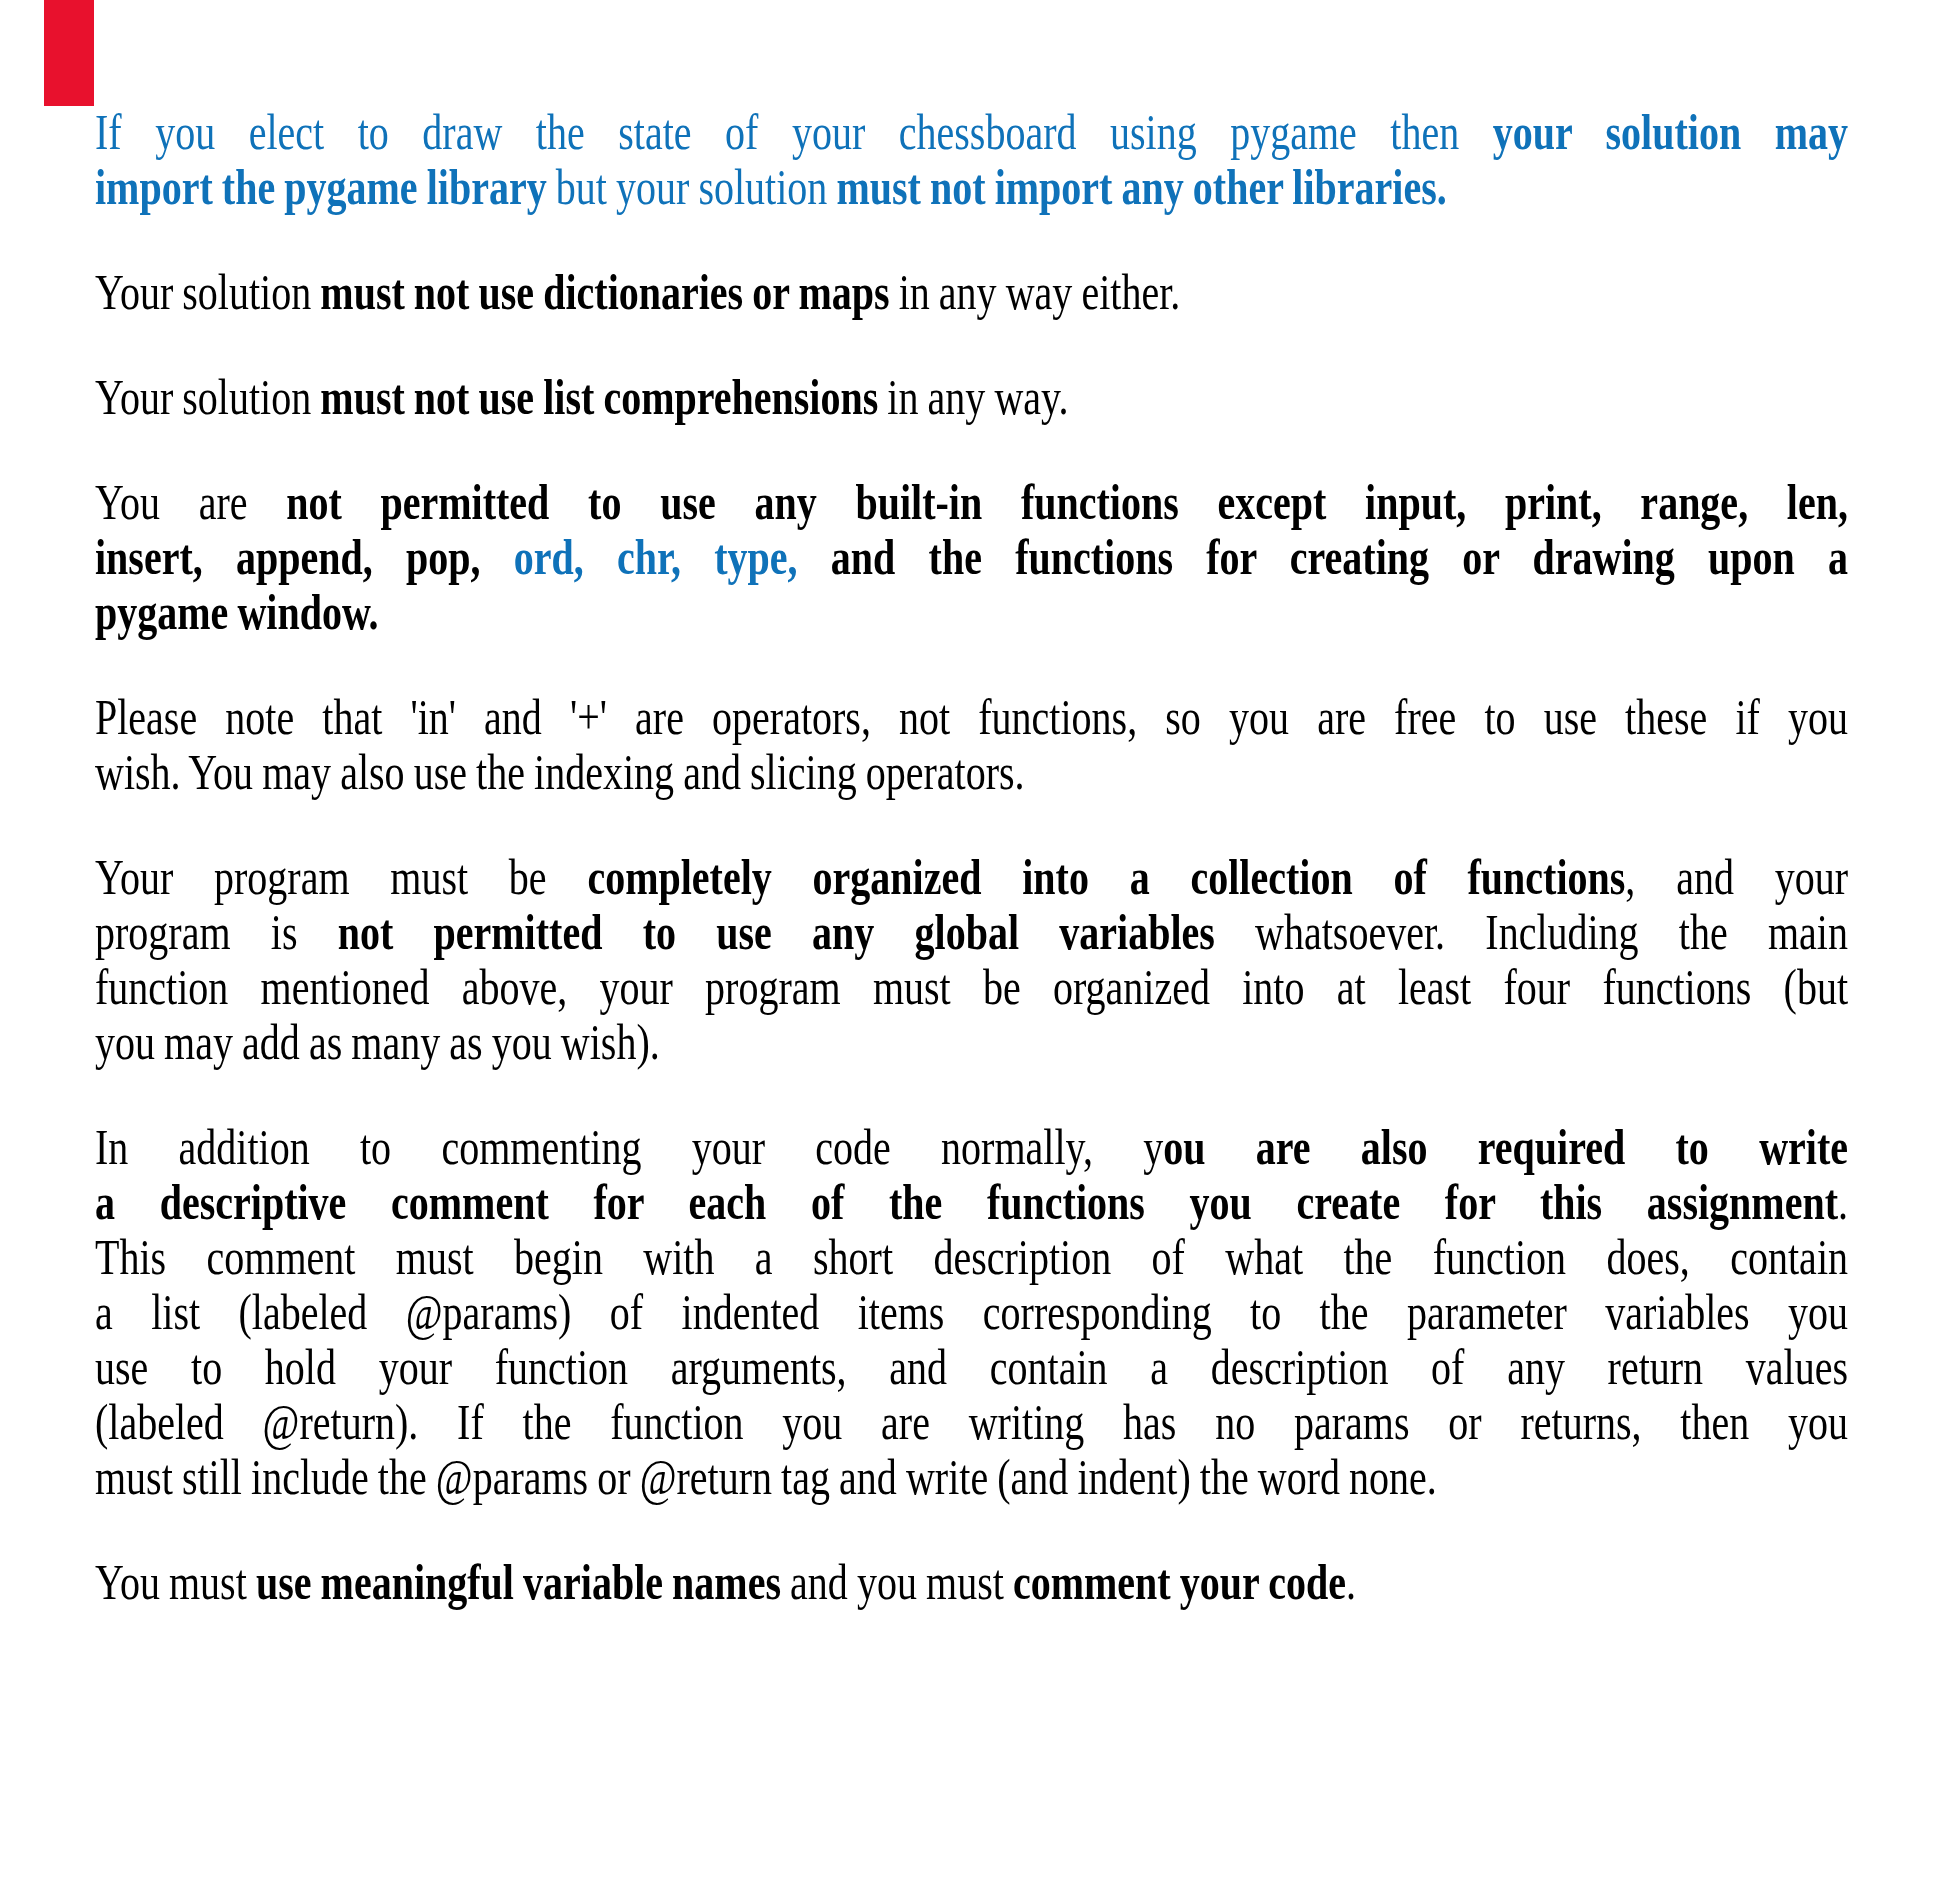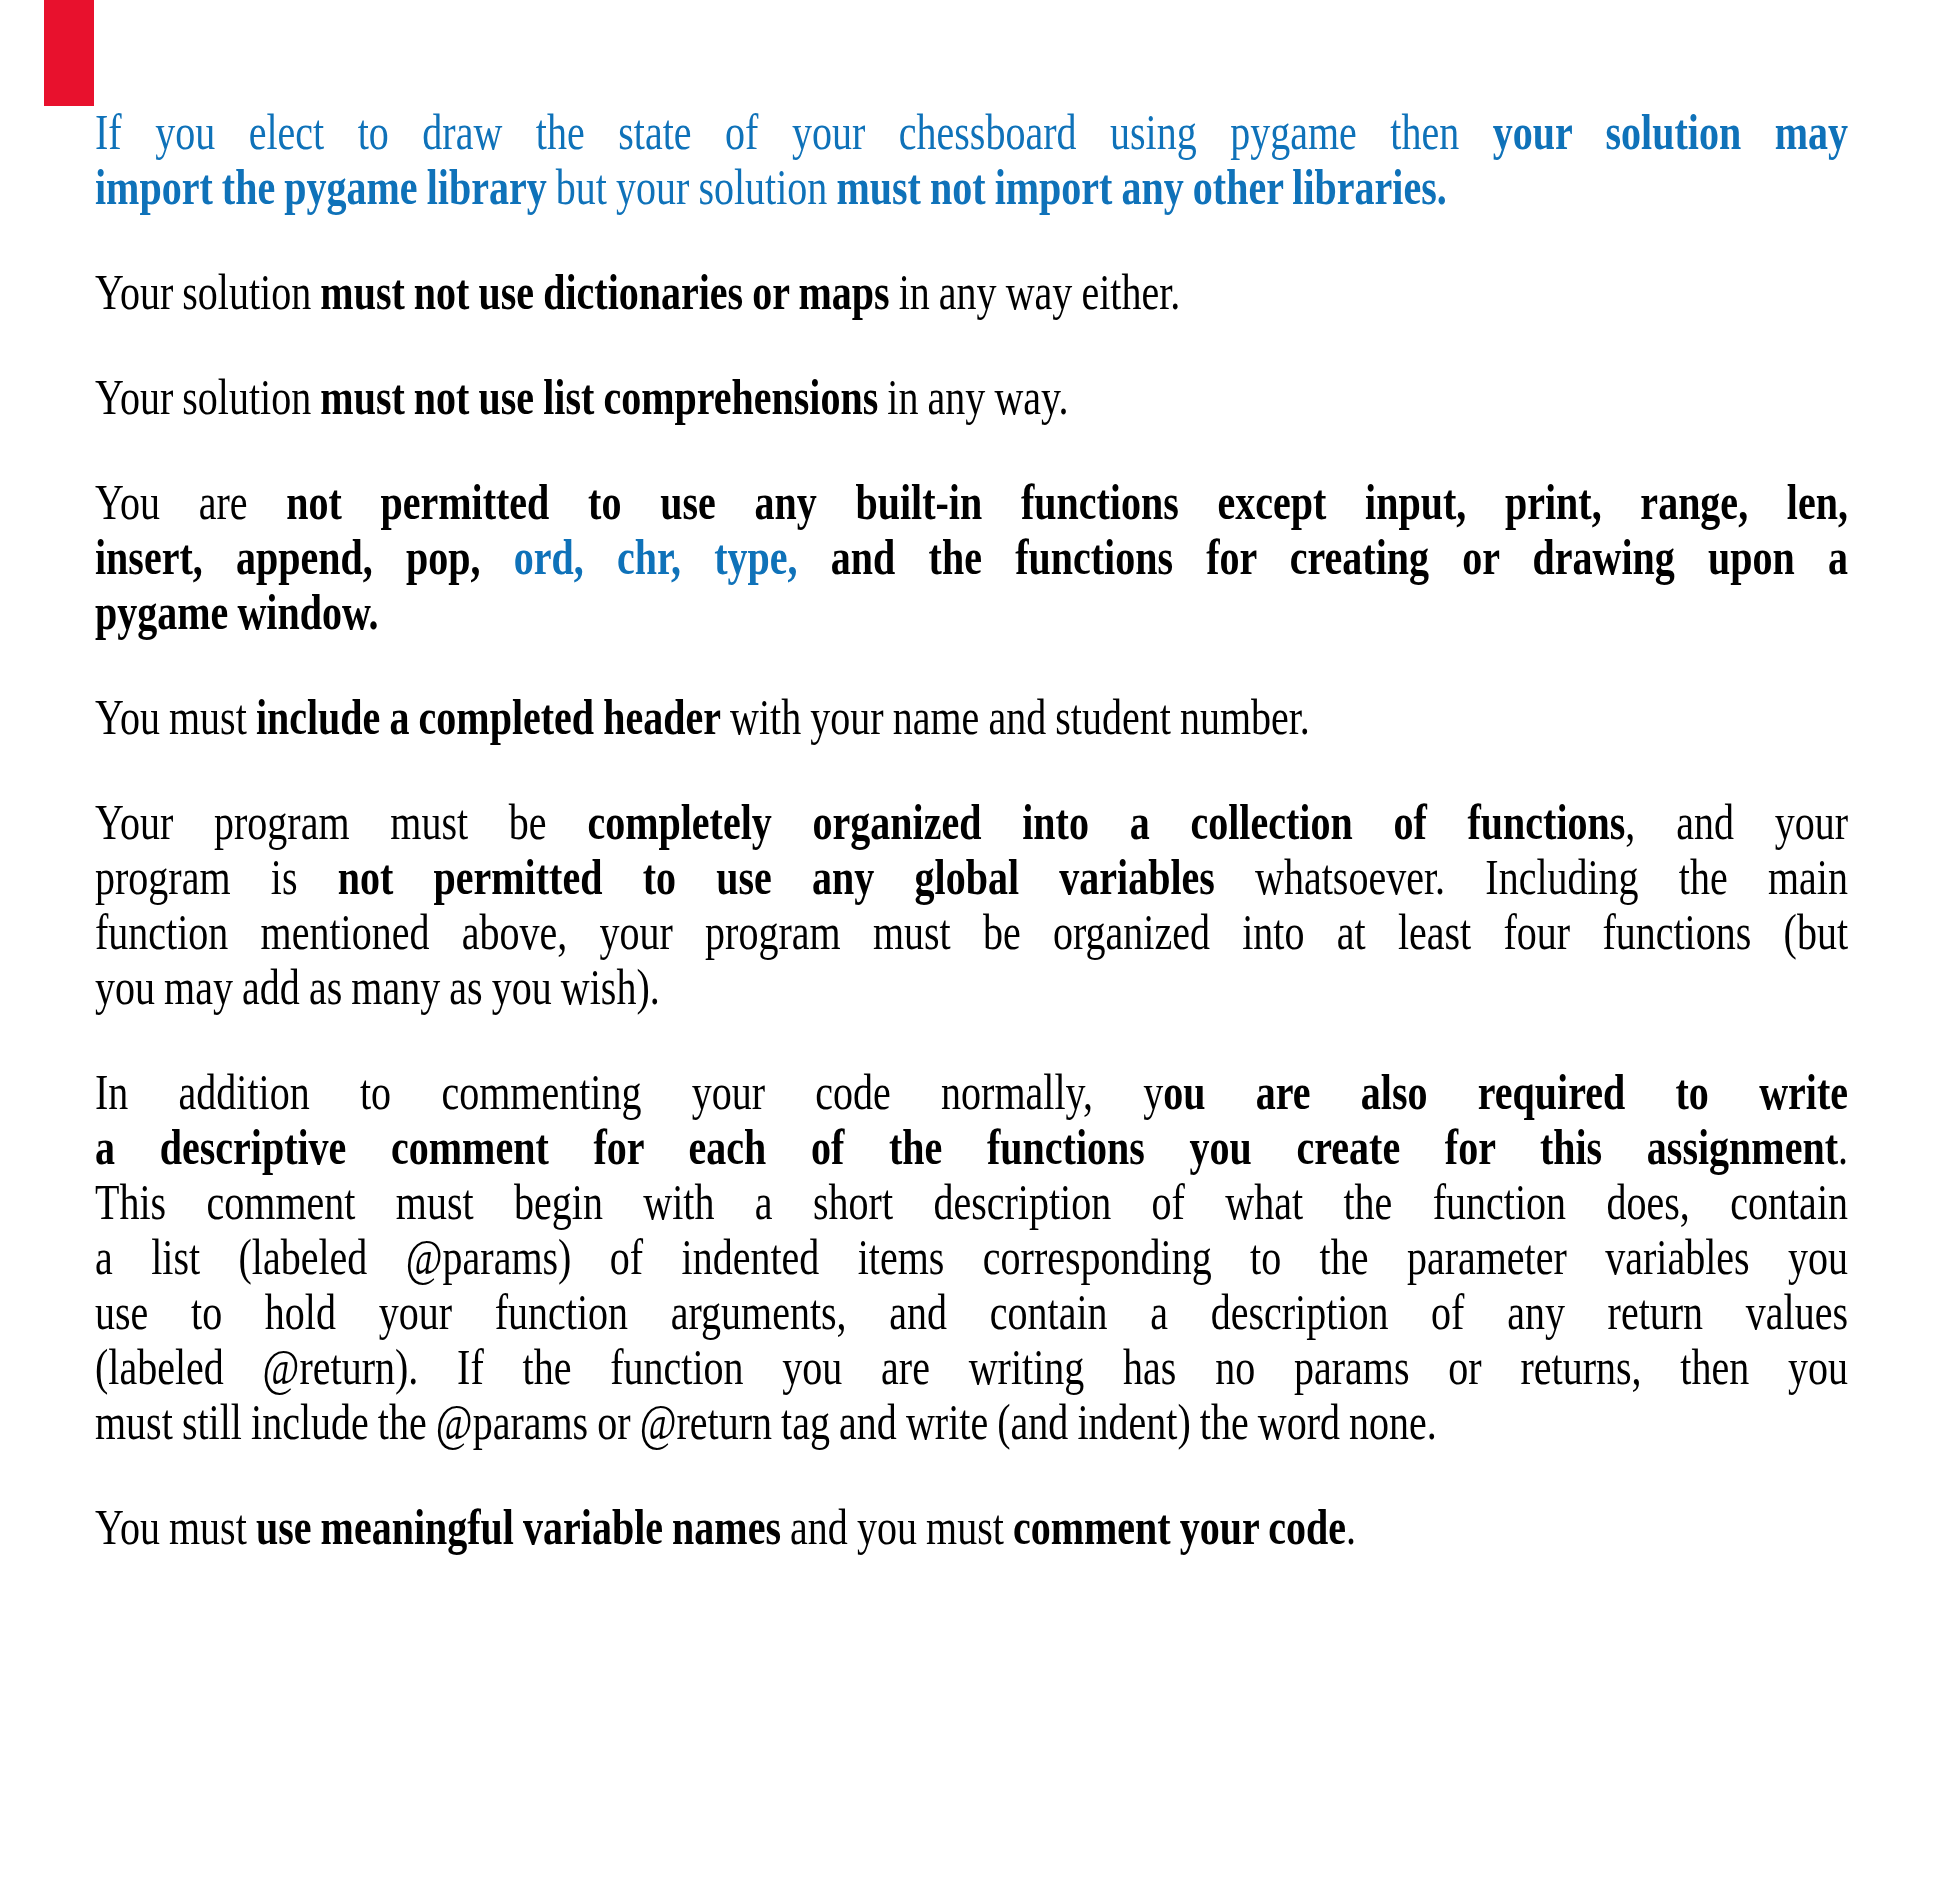--- a/index.html
+++ b/index.html
@@ -66,21 +66,22 @@
       </div>
       <div class="para">
         <div class="line last"><span class="seg">Your solution </span><span class="seg b">must not use list comprehensions</span><span class="seg"> in any way.</span></div>
       </div>
       <div class="para">
         <div class="line"><span class="seg">You are </span><span class="seg b">not permitted to use any built-in functions except input, print, range, len,</span></div>
         <div class="line"><span class="seg b">insert, append, pop, </span><span class="seg b blue">ord, chr, type,</span><span class="seg b"> and the functions for creating or drawing upon a</span></div>
         <div class="line last"><span class="seg b">pygame window.</span></div>
       </div>
       <div class="para">
-        <div class="line last"><span class="seg">You must </span><span class="seg b">include a completed header</span><span class="seg"> with your name and student number.</span></div>
+        <div class="line"><span class="seg">Please note that 'in' and '+' are operators, not functions, so you are free to use these if you</span></div>
+        <div class="line last"><span class="seg">wish. You may also use the indexing and slicing operators.</span></div>
       </div>
       <div class="para">
         <div class="line"><span class="seg">Your program must be </span><span class="seg b">completely organized into a collection of functions</span><span class="seg">, and your</span></div>
         <div class="line"><span class="seg">program is </span><span class="seg b">not permitted to use any global variables</span><span class="seg"> whatsoever. Including the main</span></div>
         <div class="line"><span class="seg">function mentioned above, your program must be organized into at least four functions (but</span></div>
         <div class="line last"><span class="seg">you may add as many as you wish).</span></div>
       </div>
       <div class="para">
         <div class="line"><span class="seg">In addition to commenting your code normally, y</span><span class="seg b">ou are also required to write</span></div>
         <div class="line"><span class="seg b">a descriptive comment for each of the functions you create for this assignment</span><span class="seg">.</span></div>

